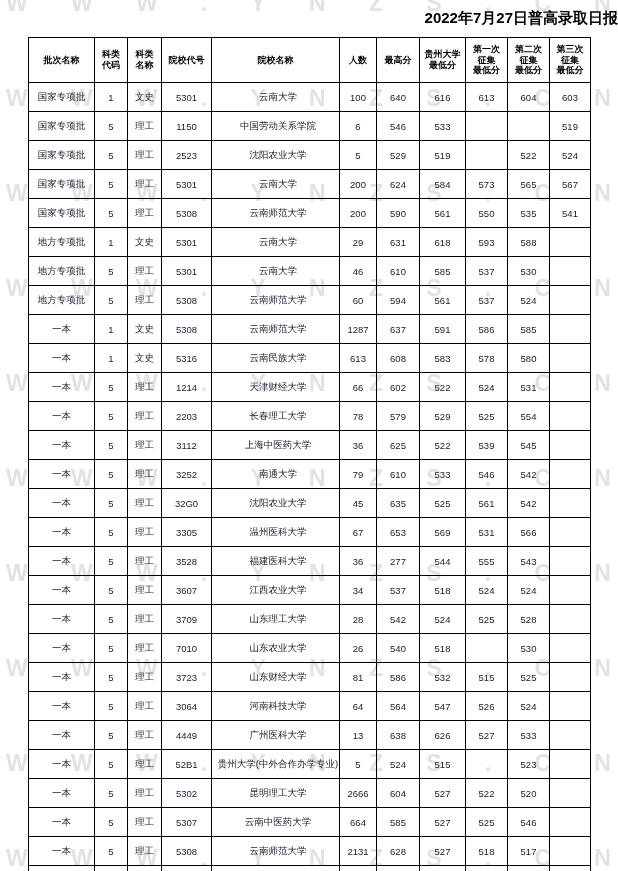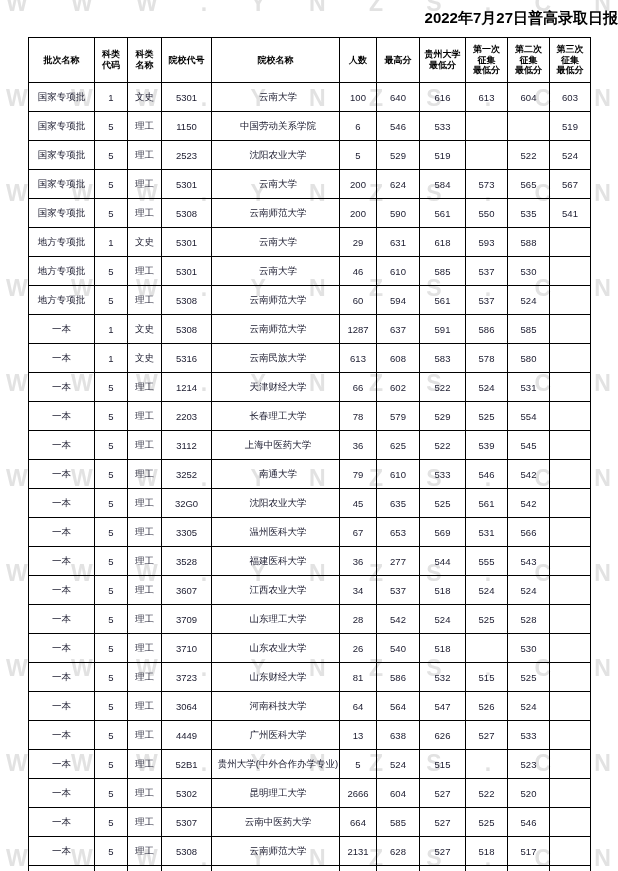--- a/index.html
+++ b/index.html
@@ -565,21 +565,21 @@
             <td>542</td>
             <td>524</td>
             <td>525</td>
             <td>528</td>
             <td></td>
           </tr>
           <tr>
             <td>一本</td>
             <td>5</td>
             <td>理工</td>
-            <td>3710</td>
+            <td>7010</td>
             <td class="school">山东农业大学</td>
             <td>26</td>
             <td>540</td>
             <td>518</td>
             <td></td>
             <td>530</td>
             <td></td>
           </tr>
           <tr>
             <td>一本</td>

